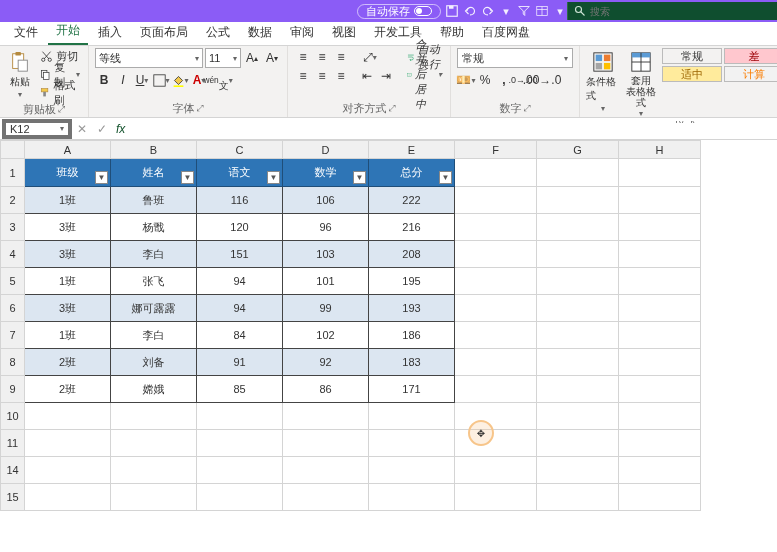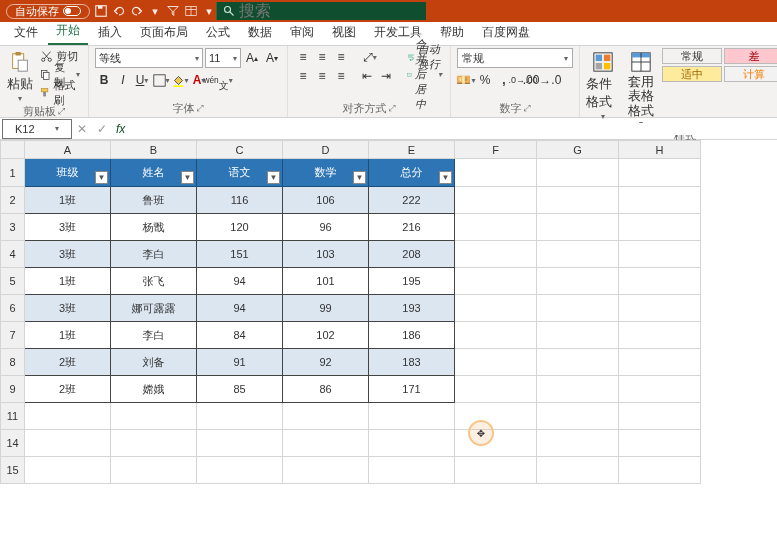--- a/index.html
+++ b/index.html
@@ -1,64 +1,64 @@
 <!DOCTYPE html>
 <html><head>
 <meta charset="utf-8">
 <style>
 * { margin:0; padding:0; box-sizing:border-box; font-family:"Microsoft YaHei","Segoe UI",sans-serif; }
 body { background:#fff; width:777px; height:552px; overflow:hidden; font-size:12px; color:#333; }
 
 
-.titlebar { height:22px; background:#c2410c; color:#fff; display:flex; align-items:center; font-size:11px; }
+.titlebar { height:22px; background:#8b5cf6; color:#fff; display:flex; align-items:center; font-size:11px;justify-content:flex-end; }
 .titlebar .left { display:flex; align-items:center; gap:4px; padding-left:6px; }
 .titlebar .pill { border:1px solid rgba(255,255,255,.6); border-radius:10px; padding:0 8px; height:15px; display:flex; align-items:center; gap:4px; }
 .titlebar .toggle { width:18px; height:10px; border:1px solid #fff; border-radius:5px; position:relative; }
 .titlebar .toggle::after { content:""; position:absolute; left:1px; top:1px; width:6px; height:6px; border-radius:50%; background:#fff; }
 .titlebar .tb-icon { width:14px; height:14px; display:flex; align-items:center; justify-content:center; opacity:.9; }
 .titlebar .center { flex:1; text-align:center; white-space:nowrap; overflow:hidden; padding-left:40px; }
 .titlebar .search { display:flex; align-items:center; background:#0f4e2f; height:18px; width:210px; border-left:1px solid #2d6b48; padding-left:6px; gap:4px; }
-.titlebar .search input { background:transparent; border:none; color:#cfe5d7; font-size:16px; width:160px; outline:none; }
+.titlebar .search input { background:transparent; border:none; color:#cfe5d7; font-size:10px; width:160px; outline:none; }
 
 
 .ribbon-tabs { height:24px; background:#fff; border-bottom:1px solid #d4d4d4; display:flex; align-items:flex-end; font-size:12px; padding-left:6px; gap:2px; }
 .ribbon-tabs .tab { padding:4px 8px; cursor:pointer; }
 .ribbon-tabs .tab.active { border-bottom:2px solid #217346; color:#217346; font-weight:500; }
 
 
 .ribbon { height:72px; background:#f3f2f1; border-bottom:1px solid #d4d4d4; display:flex; font-size:11px; }
 .group { border-right:1px solid #e1dfdd; padding:2px 6px 0 6px; display:flex; flex-direction:column; align-items:center; justify-content:space-between; }
 .group-label { font-size:11px; color:#666; padding:1px 0; display:flex; align-items:center; gap:2px; }
 .group-label .launcher { font-size:9px; color:#666; }
 .group-body { flex:1; display:flex; align-items:flex-start; gap:4px; }
 
 .big-btn { width:34px; display:flex; flex-direction:column; align-items:center; gap:1px; padding-top:2px; cursor:pointer; }
 .big-btn .ic { width:24px; height:24px; display:flex; align-items:center; justify-content:center; }
-.big-btn .lbl { font-size:13px; }
+.big-btn .lbl { font-size:10px; }
 
 .stack { display:flex; flex-direction:column; gap:1px; }
 .stack-item { display:flex; align-items:center; gap:3px; height:17px; padding:0 2px; cursor:pointer; }
 
 .font-row { display:flex; align-items:center; gap:2px; }
 .combo { height:20px; border:1px solid #ababab; background:#fff; display:flex; align-items:center; padding:0 3px; font-size:11px; }
 .combo.font { width:108px; justify-content:space-between; }
 .combo.size { width:36px; justify-content:space-between; }
 .dd { font-size:8px; color:#666; }
 .icon-btn { width:18px; height:18px; display:flex; align-items:center; justify-content:center; cursor:pointer; font-size:12px; }
 .icon-row { display:flex; align-items:center; gap:1px; }
 
 .align-grid { display:grid; grid-template-columns:repeat(3,18px); grid-auto-rows:18px; gap:1px; }
 
 .num-combo { width:116px; height:20px; border:1px solid #ababab; background:#fff; display:flex; align-items:center; justify-content:space-between; padding:0 4px; font-size:11px;}
 
 .style-box { width:60px; height:16px; border:1px solid #bbb; display:flex; align-items:center; justify-content:center; font-size:11px; }
 
 
 .formula-bar { height:22px; border-bottom:1px solid #d4d4d4; display:flex; align-items:center; background:#fff; }
-.name-box { width:70px; height:20px; border:1px solid #737373; margin-left:2px; display:flex; align-items:center; justify-content:space-between; padding:0 12px; font-size:11px; }
+.name-box { width:70px; height:20px; border:4px solid #737373; margin-left:2px; display:flex; align-items:center; justify-content:space-between; padding:0 4px; font-size:11px; }
 .fb-btn { width:20px; text-align:center; color:#999; font-size:12px; }
 .fx { font-style:italic; color:#14532d; padding:0 4px; }
 .fb-input { flex:1; border:none; outline:none; font-size:11px; padding-left:2px; }
 
 
 .grid-wrap { position:relative; background:#fff; }
 table.sheet { border-collapse:collapse; table-layout:fixed; }
 .sheet th, .sheet td { border:1px solid #d4d4d4; font-size:11px; background:#fff; font-weight:normal; overflow:hidden; }
 .sheet .corner { width:24px; height:18px; background:#f0f0f0; }
 .sheet thead th.col { height:18px; background:#f0f0f0; text-align:center; }
@@ -470,20 +470,31 @@
           <td class="colA data-cell">2班</td>
           <td class="colB data-cell">嫦娥</td>
           <td class="colC data-cell">85</td>
           <td class="colD data-cell">86</td>
           <td class="colE data-cell">171</td>
           <td class="colF "></td>
           <td class="colG "></td>
           <td class="colH "></td>
         </tr>
         <tr>
+          <th class="row">10</th>
+          <td class="colA "></td>
+          <td class="colB "></td>
+          <td class="colC "></td>
+          <td class="colD "></td>
+          <td class="colE "></td>
+          <td class="colF "></td>
+          <td class="colG "></td>
+          <td class="colH "></td>
+        </tr>
+        <tr>
           <th class="row">11</th>
           <td class="colA "></td>
           <td class="colB "></td>
           <td class="colC "></td>
           <td class="colD "></td>
           <td class="colE "></td>
           <td class="colF "></td>
           <td class="colG "></td>
           <td class="colH "></td>
         </tr>

